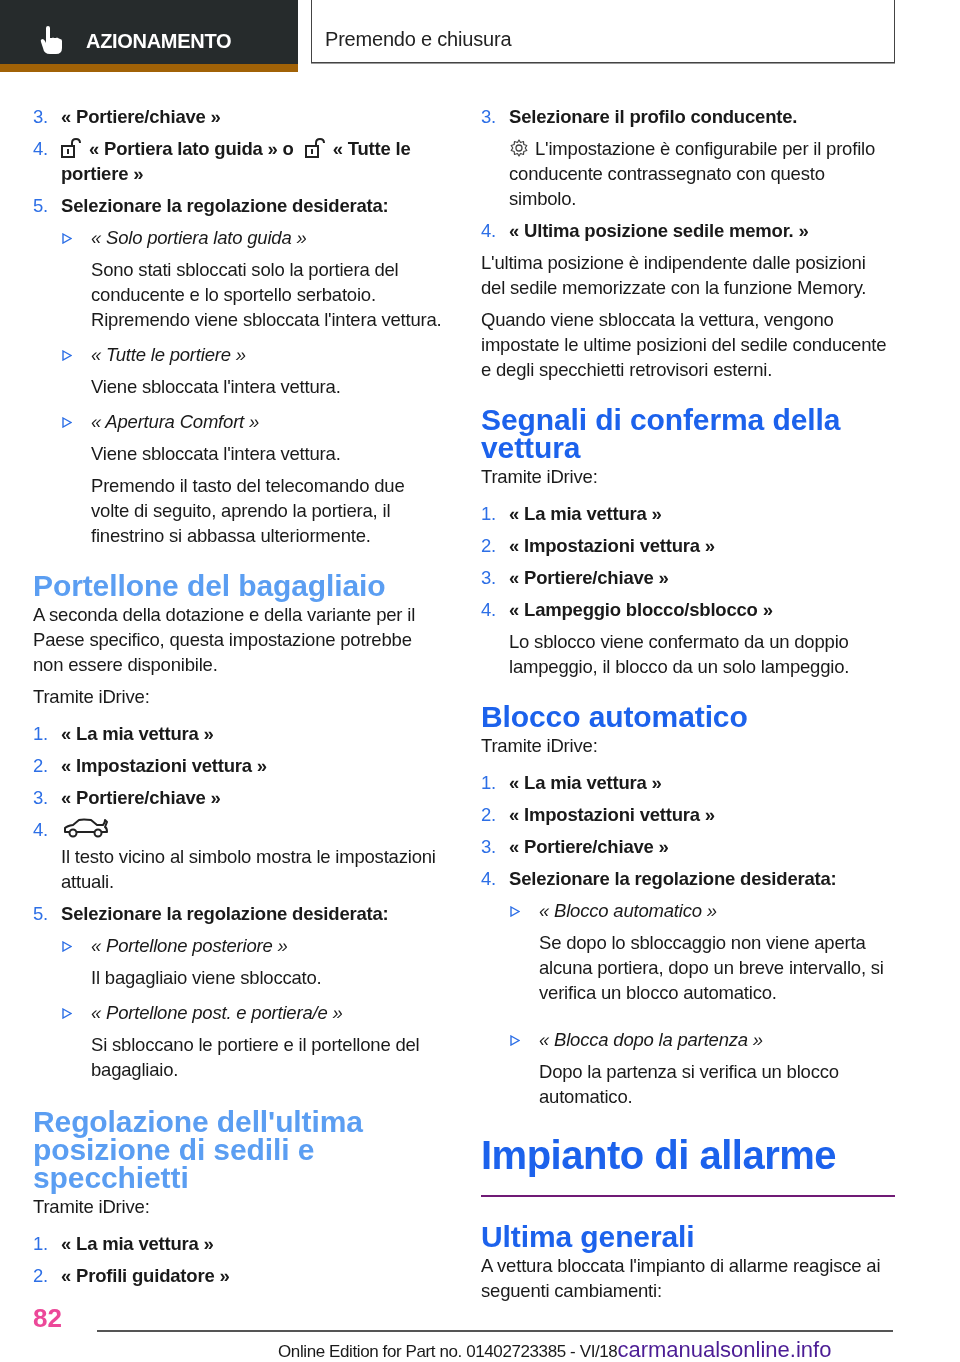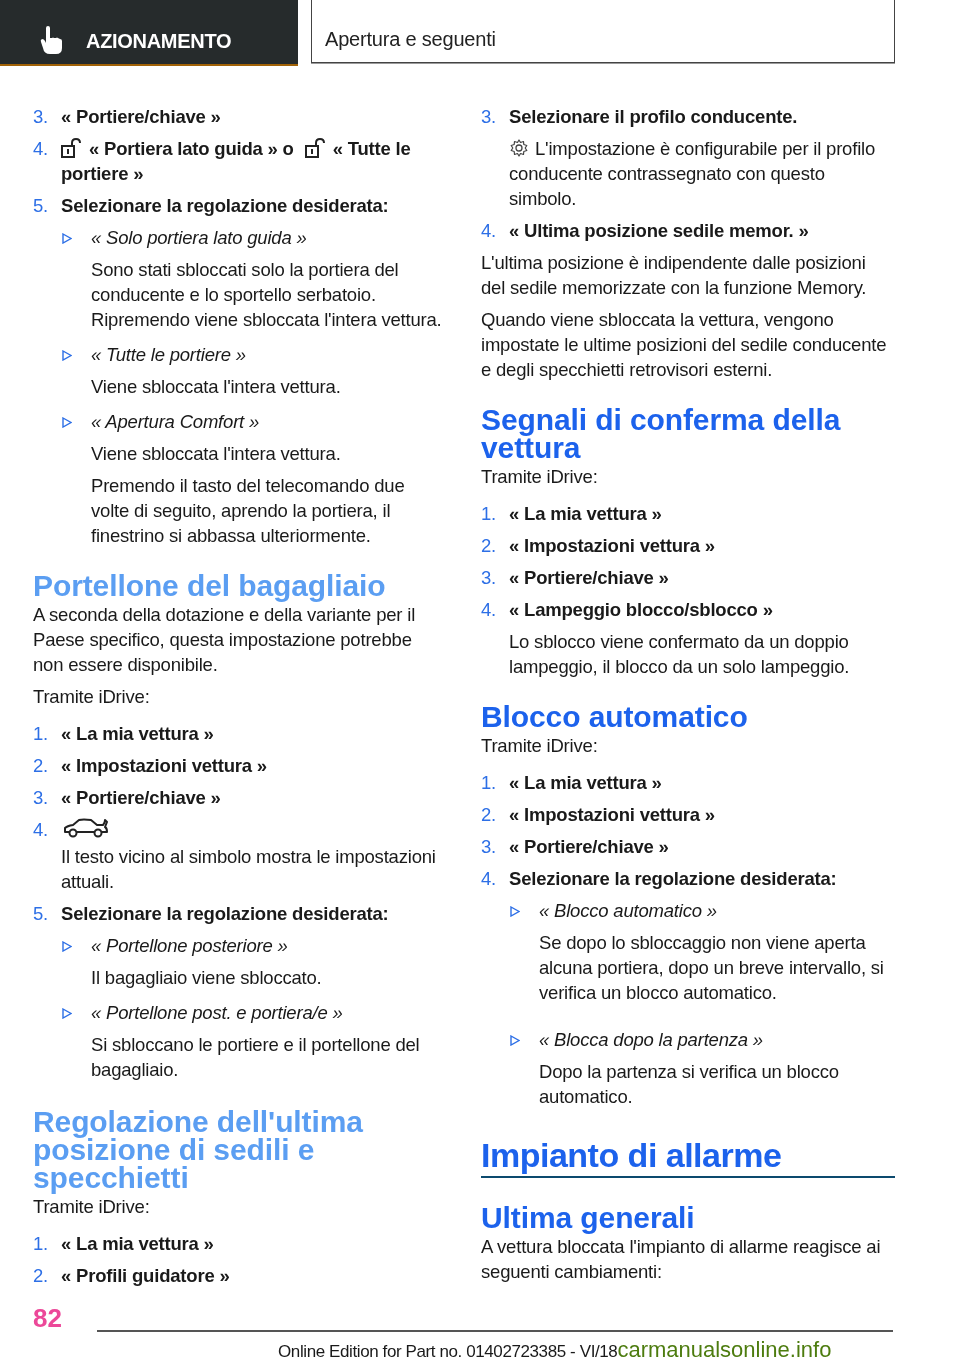--- a/index.html
+++ b/index.html
@@ -3,21 +3,21 @@
 <meta charset="utf-8">
 <style>
   html, body { margin: 0; padding: 0; background: #ffffff; }
   body {
     width: 960px; height: 1362px; position: relative; overflow: hidden;
     font-family: "Liberation Sans", sans-serif; color: #1a1a1a;
   }
   .hdr-dark {
     position: absolute; left: 0; top: 0; width: 298px; height: 64px;
     background: #262b2c; color: #fff; display: flex; align-items: center;
-    border-bottom: 2px solid #a16207;
+    border-bottom: 8px solid #a16207;
   }
   .hdr-dark .hand { position: absolute; left: 40px; top: 26px; width: 24px; height: 28px; }
   .hdr-dark .label {
     position: absolute; left: 86px; top: 30px; font-size: 20px; font-weight: bold;
     letter-spacing: -0.3px; color: #fff;
   }
   .hdr-box {
     position: absolute; left: 311px; top: -2px; width: 582px; height: 64px;
     border: 1.5px solid #444; border-top: none; background: #fff;
     box-shadow: 0 1px 0 #9a9a9a;
@@ -37,44 +37,44 @@
   .sub { position: relative; padding-left: 58px; margin: 0 0 7px 0; font-style: italic; }
   .sub .tri { position: absolute; left: 29px; top: 8px; width: 10px; height: 11px; }
   .desc { padding-left: 58px; margin: 0 0 7px 0; }
   .desc.d1 { padding-left: 28px; }
   .para { margin: 0 0 7px 0; }
 
   h2.sec { margin: 24px 0 2px 0; font-size: 30px; line-height: 28px; font-weight: bold; letter-spacing: -0.1px; }
   h2.light { color: #5b9ef2; }
   h2.strong { color: #1c62ec; }
   h1.chap {
-    margin: 26px 0 0 0; font-size: 34px; line-height: 40px; font-weight: bold;
-    color: #1c62ec; letter-spacing: -0.5px; padding-bottom: 1px;
-    border-bottom: 2px solid #0c4a6e; width: 414px;
+    margin: 26px 0 0 0; font-size: 40px; line-height: 40px; font-weight: bold;
+    color: #1c62ec; letter-spacing: -0.5px; padding-bottom: 20px;
+    border-bottom: 2px solid #701a75; width: 414px;
   }
   h2.after-chap { margin-top: 26px; }
 
   .ico { display: inline-block; vertical-align: -3px; }
 
   .footer-num { position: absolute; left: 33px; top: 1303px; font-size: 26px; font-weight: bold; color: #ec4899; }
   .footer-rule { position: absolute; left: 97px; top: 1330px; width: 796px; height: 2px; background: #555; }
   .footer-text { position: absolute; left: 278px; top: 1337px; font-size: 17px; color: #1a1a1a; letter-spacing: -0.4px; white-space: nowrap; }
-  .footer-text .wm { color: #4d7c0f; font-size: 22px; letter-spacing: 0; }
+  .footer-text .wm { color: #4c1d95; font-size: 22px; letter-spacing: 0; }
 </style>
 </head>
 <body>
 
 <div class="hdr-dark">
   <svg class="hand" viewBox="0 0 24 28">
     <path d="M6 2 Q6 0 8 0 Q10 0 10 2 L10 12 L12 12 Q13 11 14 12 L16 12 Q17 11 18 12 L20 13 Q22 13 22 15 L22 22 Q22 28 16 28 L10 28 Q4 28 3 22 L1 16 Q0 14 2 13 Q4 13 5 15 L6 17 Z" fill="#fff"></path>
   </svg>
   <span class="label">AZIONAMENTO</span>
 </div>
 <div class="hdr-box">
-  <span class="label">Apertura e seguenti</span>
+  <span class="label">Premendo e chiusura</span>
 </div>
 
 <div class="col left">
   <div class="step">
     <span class="num">3.</span>
     <p>« Portiere/chiave »</p>
   </div>
   <div class="step">
     <span class="num">4.</span>
     <p>

